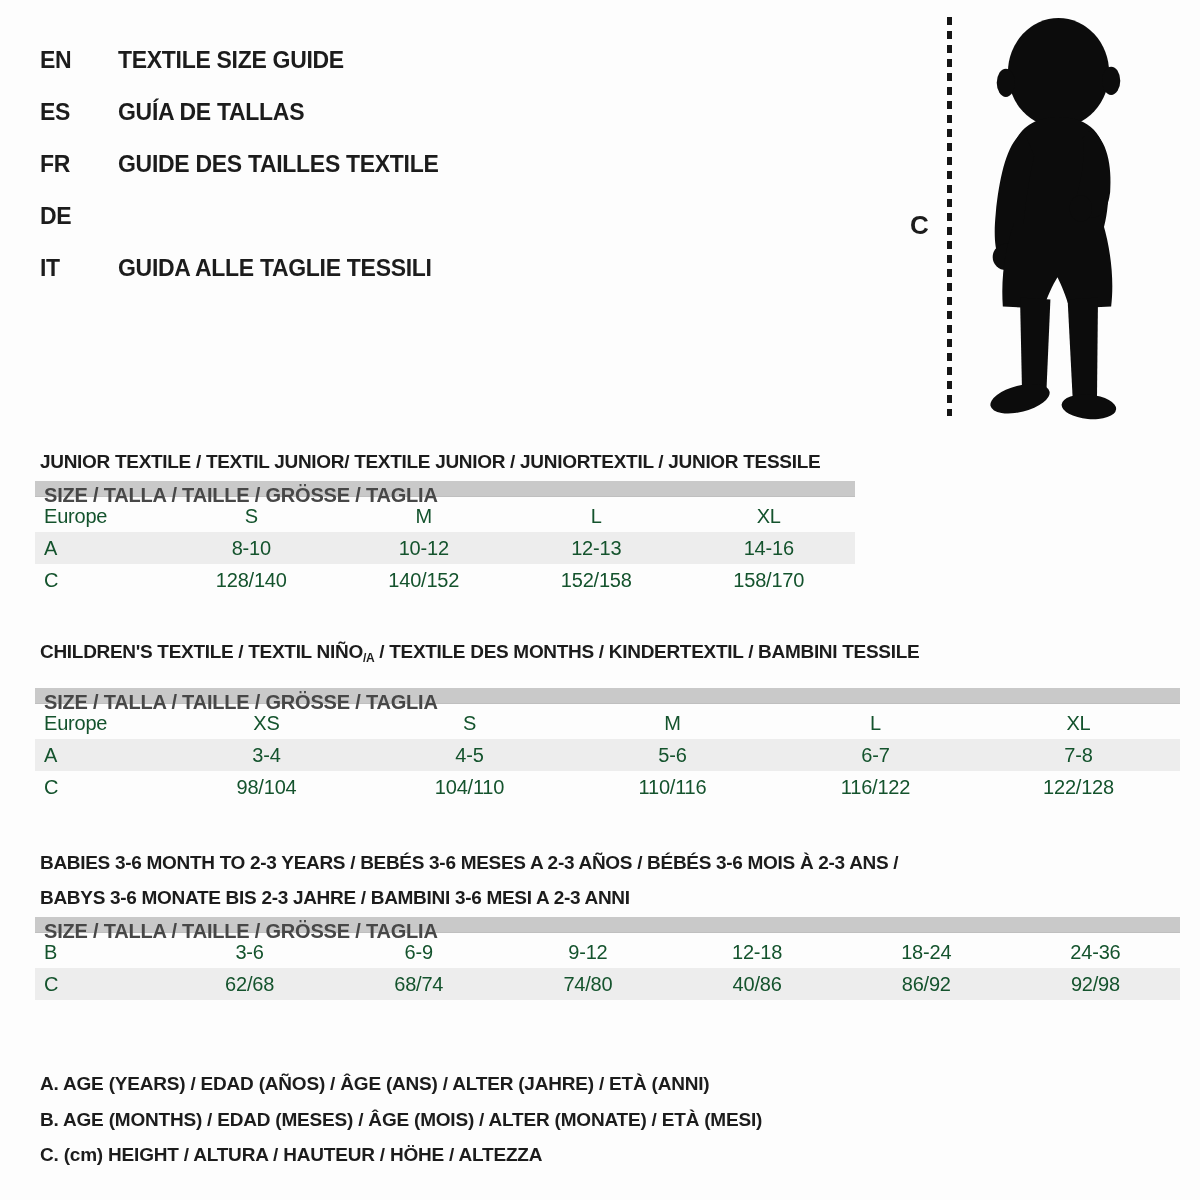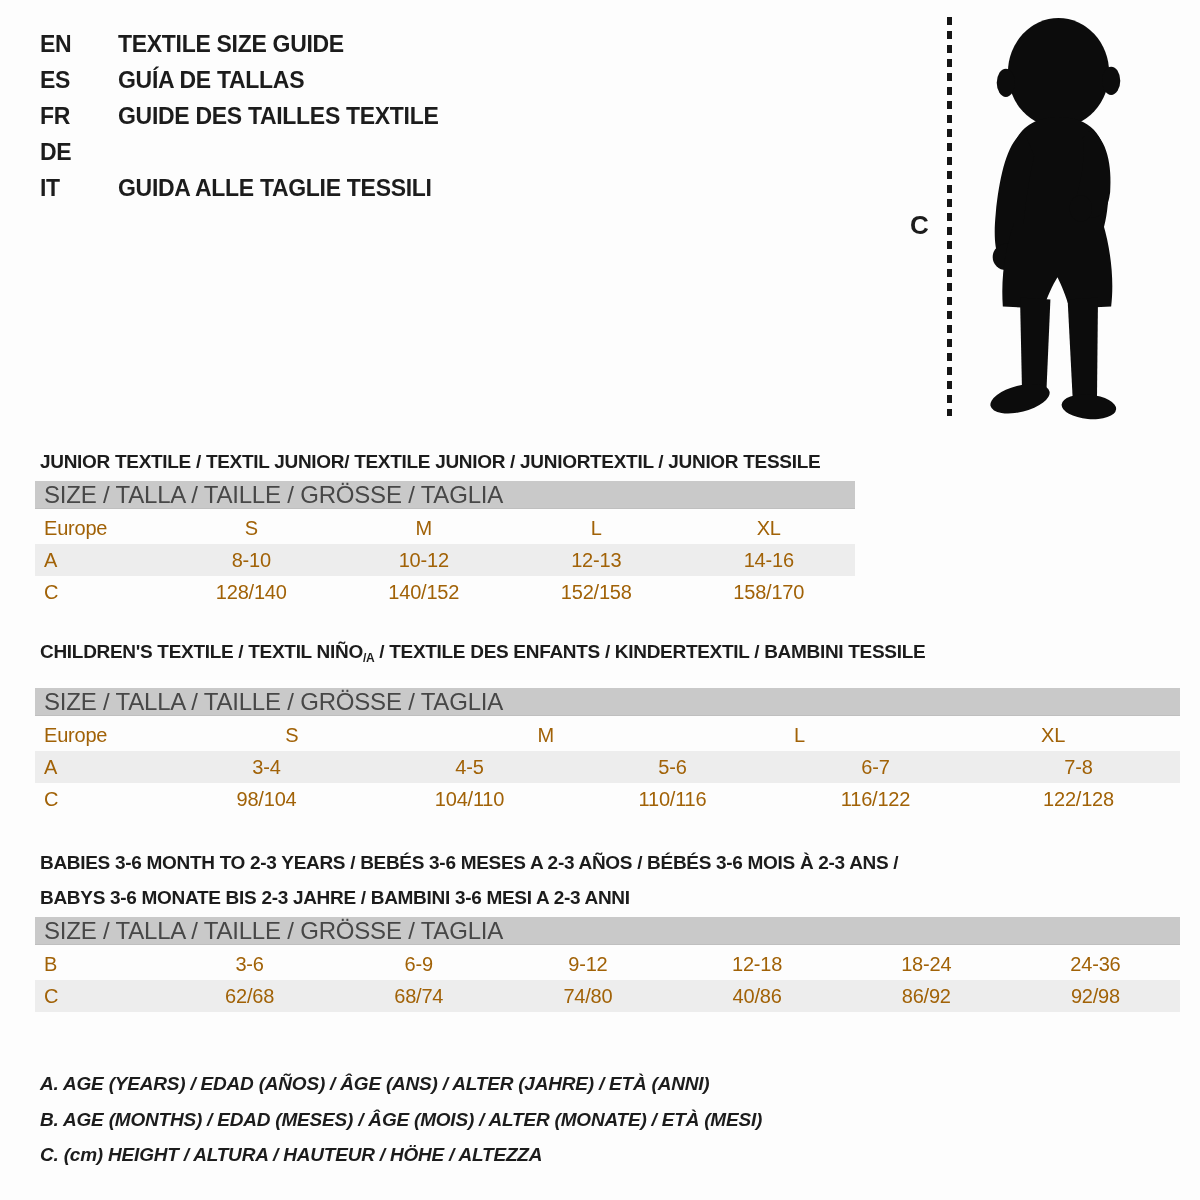--- a/index.html
+++ b/index.html
@@ -9,54 +9,54 @@
     background:#fdfdfd;
     font-family:"Liberation Sans", sans-serif;
     color:#1c1c1c;
     overflow:hidden;
   }
   .abs { position:absolute; }
 
   
   .lang-block { left:40px; top:26px; }
   .lang-row { display:flex; height:36px; align-items:center;
-              font-size:23px; font-weight:700; letter-spacing:-0.3px; white-space:nowrap; }
+              font-size:23px; font-weight:700; letter-spacing:-0.3px; white-space:nowrap;margin-top:16px; }
   .lang-code { width:78px; flex:0 0 78px; }
 
   
   .measure-line { left:947px; top:17px; width:5px; height:399px;
     background:repeating-linear-gradient(to bottom, #151515 0 8px, transparent 8px 14px); }
   .measure-label { left:910px; top:210px; font-size:26px; font-weight:700; }
   .silhouette { left:968px; top:16px; }
 
   
   .sec-title { position:absolute; font-size:19px; font-weight:700;
                letter-spacing:-0.3px; white-space:nowrap; }
   .sec-title .subscript { font-size:12px; vertical-align:-4px; font-weight:700; }
   .two-line { line-height:35px; }
 
   
   .size-table { position:absolute; }
-  .band { height:28px; line-height:28px; background:#c9c9c9; color:#474747;
-          font-size:24px; font-weight:400; padding-left:9px; letter-spacing:-0.2px;
+  .band { height:16px; line-height:28px; background:#c9c9c9; color:#474747;
+          font-size:20px; font-weight:700; padding-left:9px; letter-spacing:-0.2px;
           border-bottom:1px solid #bfbfbf; }
   .rows { margin-top:3px; }
   .trow { display:flex; height:32px; line-height:32px; font-size:20px;
-          letter-spacing:-0.2px; color:#a16207; white-space:nowrap;justify-content:center; }
+          letter-spacing:-0.2px; color:#14532d; white-space:nowrap;justify-content:center; }
   .trow.shaded { background:#ededed; }
   .rlabel { width:130px; flex:0 0 130px; padding-left:9px; }
   .cell { flex:1; text-align:center; }
 
   .t-junior   { left:35px; top:481px; width:820px; }
   .t-children { left:35px; top:688px; width:1145px; }
   .t-babies   { left:35px; top:917px; width:1145px; }
 
   
   .legend { left:40px; top:1066px; font-size:19px; font-weight:700;
-            letter-spacing:-0.2px;font-style:italic; }
+            letter-spacing:-0.2px; }
   .legend-line { height:35.5px; line-height:35.5px; white-space:nowrap; }
 </style>
 </head>
 <body>
 
 <section class="abs lang-block">
     <div class="lang-row">
       <span class="lang-code">EN</span>
       <span>TEXTILE SIZE GUIDE</span>
     </div>
@@ -118,26 +118,27 @@
       <div class="trow">
         <span class="rlabel">C</span>
         <span class="cell">128/140</span>
         <span class="cell">140/152</span>
         <span class="cell">152/158</span>
         <span class="cell">158/170</span>
       </div>
     </div>
 </div>
 
-<h2 class="sec-title" style="left:40px; top:641px;"><span>CHILDREN'S TEXTILE / TEXTIL NIÑO</span><span class="subscript">/A</span><span> / TEXTILE DES ENFANTS / KINDERTEXTIL / BAMBINI TESSILE</span></h2>
+<h2 class="sec-title" style="left:40px; top:641px;"><span>CHILDREN'S TEXTILE / TEXTIL NIÑO</span><span class="subscript">/A</span><span> / TEXTILE DES MONTHS / KINDERTEXTIL / BAMBINI TESSILE</span></h2>
 <div class="size-table t-children">
   <div class="band" style="background: rgb(201, 201, 201);">SIZE / TALLA / TAILLE / GRÖSSE / TAGLIA</div>
   <div class="rows">
       <div class="trow">
         <span class="rlabel">Europe</span>
+        <span class="cell">XS</span>
         <span class="cell">S</span>
         <span class="cell">M</span>
         <span class="cell">L</span>
         <span class="cell">XL</span>
       </div>
       <div class="trow shaded" style="background: rgb(237, 237, 237);">
         <span class="rlabel">A</span>
         <span class="cell">3-4</span>
         <span class="cell">4-5</span>
         <span class="cell">5-6</span>

